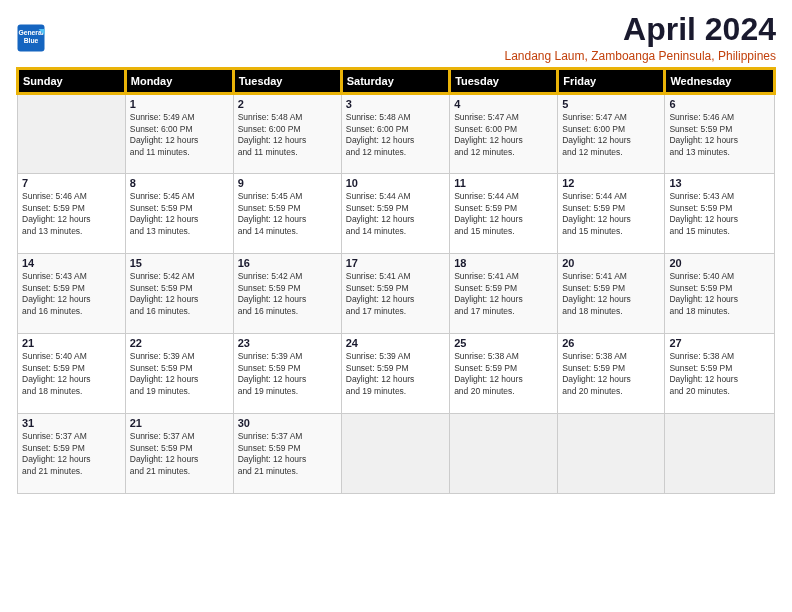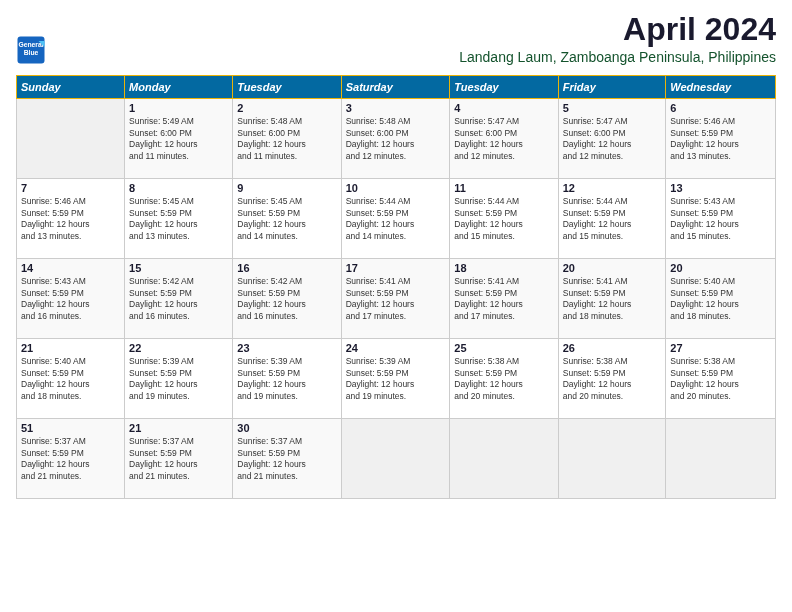--- a/index.html
+++ b/index.html
@@ -11,61 +11,60 @@
       overflow: hidden;
     }
     .page {
       width: 792px;
       height: 612px;
       padding: 12px 16px;
       background: #fff;
     }
     .header {
       display: flex;
-      align-items: flex-end;
+      align-items: center;
       justify-content: space-between;
-      margin-bottom: 10px;
+      margin-bottom: 4px;
     }
     .logo {
       display: flex;
       align-items: center;
       gap: 4px;
     }
     .logo-icon {
       width: 30px;
       height: 30px;
     }
     .title-section {
       text-align: right;
     }
     .month-title {
       font-size: 32px;
       font-weight: bold;
       color: #1a1a2e;
       line-height: 1.1;
     }
     .location-title {
-      font-size: 14px;
-      color: #14532d;
+      font-size: 12px;
+      color: #c2410c;
       margin-top: 2px;
     }
     .calendar {
       width: 100%;
       border-collapse: collapse;
       font-size: 9px;
     }
     .calendar thead th {
-      background: #0369a1;
+      background: #000000;
       color: #fff;
       padding: 5px 4px;
       text-align: left;
       font-size: 11px;
       font-weight: bold;
-      border: 1px solid #eab308;
-      font-style: italic;
+      border: 3px solid #eab308;
     }
     .calendar tbody td {
       border: 1px solid #ccc;
       vertical-align: top;
       padding: 3px 4px;
       width: 113px;
       height: 80px;
     }
     .calendar tbody tr:nth-child(odd) td {
       background: #f9f9f9;
@@ -233,21 +232,21 @@
             <span class="day-number">26</span>
             <div class="day-info">Sunrise: 5:38 AM<br>Sunset: 5:59 PM<br>Daylight: 12 hours<br>and 20 minutes.</div>
           </td>
           <td>
             <span class="day-number">27</span>
             <div class="day-info">Sunrise: 5:38 AM<br>Sunset: 5:59 PM<br>Daylight: 12 hours<br>and 20 minutes.</div>
           </td>
         </tr>
         <tr>
           <td>
-            <span class="day-number">51</span>
+            <span class="day-number">31</span>
             <div class="day-info">Sunrise: 5:37 AM<br>Sunset: 5:59 PM<br>Daylight: 12 hours<br>and 21 minutes.</div>
           </td>
           <td>
             <span class="day-number">21</span>
             <div class="day-info">Sunrise: 5:37 AM<br>Sunset: 5:59 PM<br>Daylight: 12 hours<br>and 21 minutes.</div>
           </td>
           <td>
             <span class="day-number">30</span>
             <div class="day-info">Sunrise: 5:37 AM<br>Sunset: 5:59 PM<br>Daylight: 12 hours<br>and 21 minutes.</div>
           </td>

